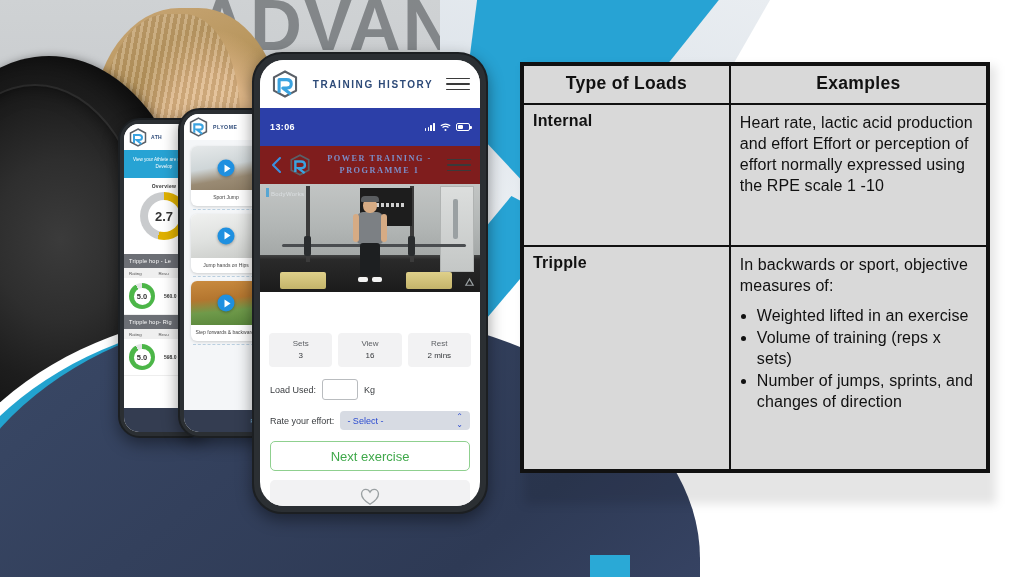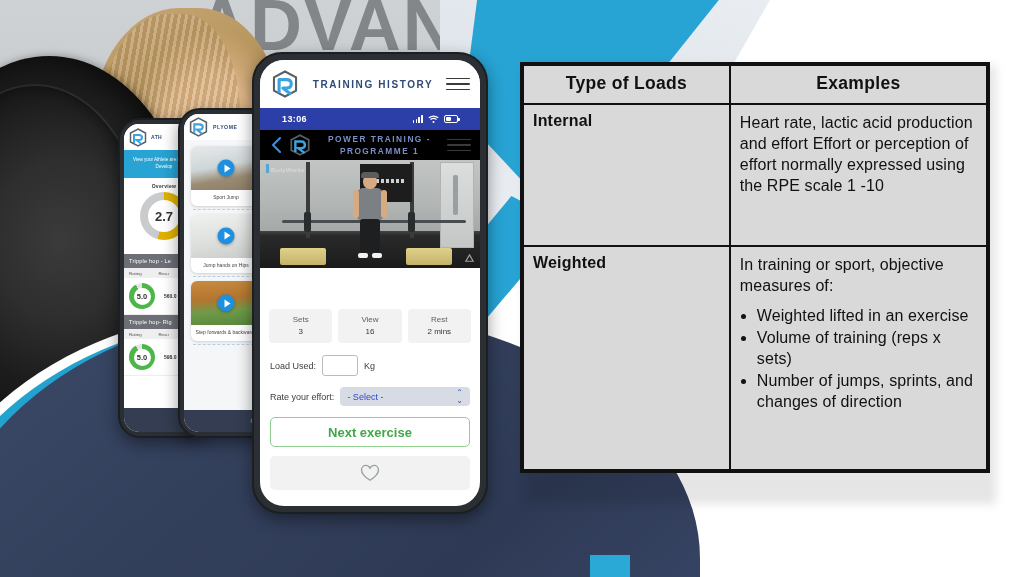--- a/index.html
+++ b/index.html
@@ -244,34 +244,34 @@
   .logo-hex { width:30px; height:28px; position:relative; flex:0 0 auto; }
   .logo-hex svg { display:block; }
   .pc-apptitle {
     flex:1; text-align:center; font-size:10px; font-weight:bold;
     color:#2d4a78; letter-spacing:1.6px;
   }
   .burger { width:24px; flex:0 0 auto; display:flex; flex-direction:column; gap:4px; }
   .burger i { display:block; height:1.6px; background:#3a3a3a; border-radius:1px; }
 
   .pc-status {
-    height:22px; background:#2c3fa8; display:flex; align-items:center;
-    justify-content:space-between; padding:0 22px; color:#fff;
+    height:38px; background:#2c3fa8; display:flex; align-items:center;
+    justify-content:space-between; padding:0 10px; color:#fff;
   }
   .pc-time { font-size:9px; font-weight:bold; letter-spacing:.4px; }
   .pc-sysicons { display:flex; align-items:center; gap:5px; }
   .bars { display:flex; align-items:flex-end; gap:1.2px; height:8px; }
   .bars i { width:1.7px; background:#fff; border-radius:.5px; }
   .bars i:nth-child(1){height:3px}.bars i:nth-child(2){height:4.5px}
   .bars i:nth-child(3){height:6px}.bars i:nth-child(4){height:8px}
   .batt { width:14px; height:7.5px; border:1.2px solid #fff; border-radius:2px; position:relative; }
   .batt::after{content:"";position:absolute;right:-3px;top:1.8px;width:1.6px;height:3px;background:#fff;border-radius:0 1px 1px 0;}
   .batt i { position:absolute; left:1px; top:1px; bottom:1px; width:5px; background:#fff; border-radius:1px; }
 
-  .pc-nav { height:30px; background:#000000; display:flex; align-items:center; padding:0 9px; gap:5px; }
+  .pc-nav { height:38px; background:#7f1d1d; display:flex; align-items:center; padding:0 9px; gap:5px;font-family:Liberation Serif, serif; }
   .chev-back { width:14px; height:18px; flex:0 0 auto; }
   .pc-navtitle {
     flex:1; text-align:center; font-size:8.3px; font-weight:bold;
     color:#7b8ec9; letter-spacing:1.5px; line-height:12px;
   }
 
   .pc-video { height:108px; position:relative; overflow:hidden;
     background:linear-gradient(180deg,#b9bcbb 0%,#a9adac 34%,#8f9392 52%,#2a2a2a 70%,#1b1b1b 100%); }
   .vid-wall { position:absolute; left:0; right:0; top:0; height:66%;
     background:linear-gradient(180deg,#c2c5c4 0%,#b2b6b5 60%,#a4a8a7 100%); }
@@ -316,21 +316,21 @@
     flex:1; height:19px; background:#d7dbe3; border-radius:4px;
     display:flex; align-items:center; justify-content:space-between; padding:0 7px;
   }
   .pc-select span { font-size:9px; color:#2b4bd0;text-align:right; }
   .pc-select .updown { font-size:8px; color:#2b4bd0; line-height:8px; }
 
   .pc-next {
     margin:11px 10px 0 10px; height:30px; border:1.5px solid #8fd08f; border-radius:5px;
     background:#fff; display:flex; align-items:center; justify-content:center;
   }
-  .pc-next span { font-size:13px; font-weight:bold; color:#3fa84a; }
+  .pc-next span { font-size:13px; font-weight:normal; color:#3fa84a; }
 
   .pc-fav { margin:9px 10px 0 10px; height:34px; background:#f2f2f3; border-radius:5px;
             display:flex; align-items:center; justify-content:center; }
   .pc-fav svg { display:block; }
 </style>
 </head>
 <body>
 
 <div id="slide">
 
@@ -377,25 +377,25 @@
     <tr>
       <td style="height:142px">
         <div class="rowlabel">Internal</div>
       </td>
       <td>
         <div class="cell-body">Heart rate, lactic acid production and effort Effort or perception of effort normally expressed using the RPE scale 1 -10</div>
       </td>
     </tr>
     <tr>
       <td style="height:225px">
-        <div class="rowlabel">Weighted</div>
+        <div class="rowlabel">Tripple</div>
       </td>
       <td>
         <div class="cell-body">
-          <div>In training or sport, objective measures of:</div>
+          <div>In backwards or sport, objective measures of:</div>
           <ul>
             <li>Weighted lifted in an exercise</li>
             <li>Volume of training (reps x sets)</li>
             <li>Number of jumps, sprints, and changes of direction</li>
           </ul>
         </div>
       </td>
     </tr>
   </tbody>
     </table>

